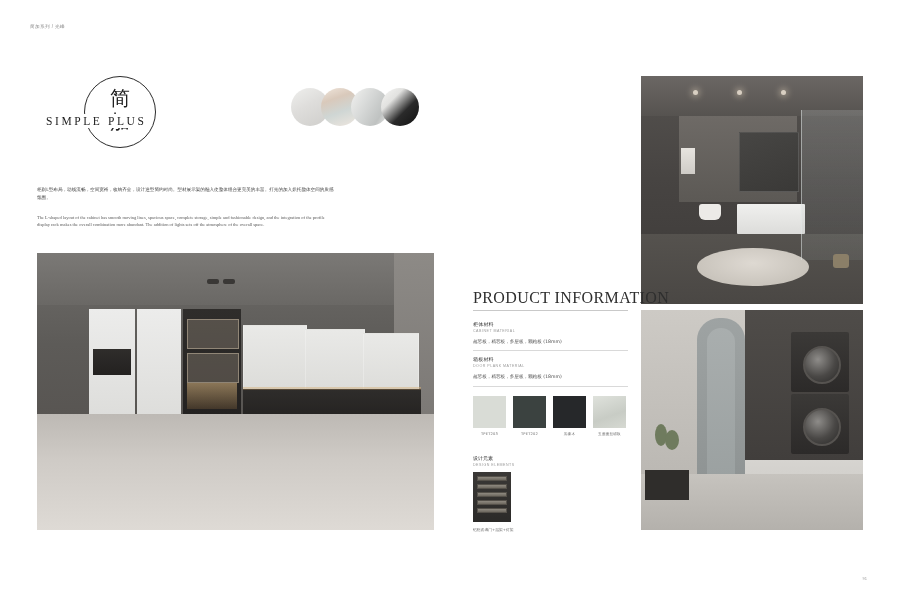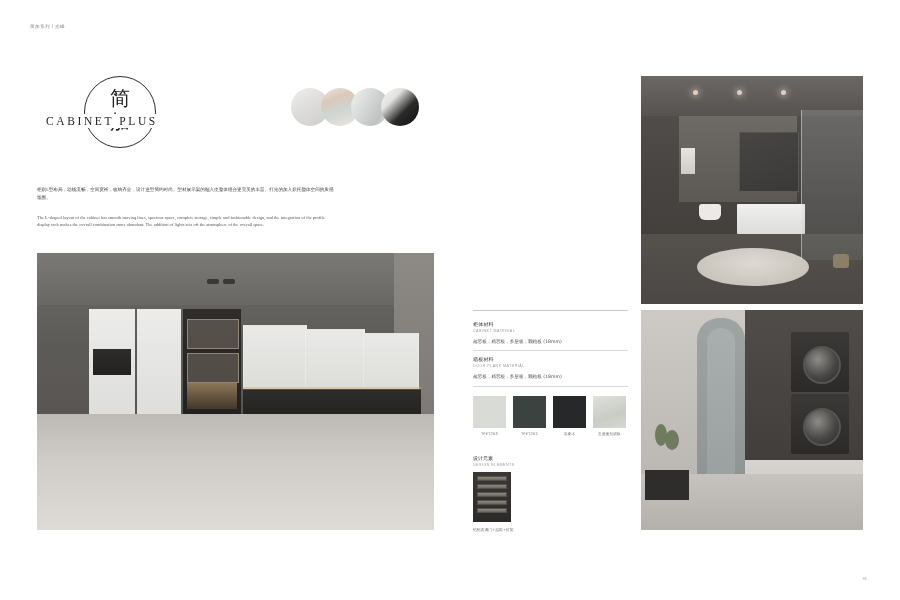--- a/index.html
+++ b/index.html
@@ -307,21 +307,21 @@
 <div id="page">
 
   <div class="header-breadcrumb">简加系列 / 光峰</div>
 
   <div class="logo-wrap">
     <div class="logo-circle"></div>
     <div class="logo-cn">
       <span>简</span>
       <span>加</span>
     </div>
-    <div class="logo-en">CABINET PLUS</div>
+    <div class="logo-en">SIMPLE PLUS</div>
   </div>
 
   <div class="swatch-row">
     <div class="swatch-circle sw1"></div>
     <div class="swatch-circle sw2"></div>
     <div class="swatch-circle sw3"></div>
     <div class="swatch-circle sw4"></div>
   </div>
 
   <div class="desc-cn">柜剔L型布局，动线流畅，空间宽裕，收纳齐全，设计造型简约时尚。型材展示架的融入使整体组合更完美的丰富。打光的加入烘托整体空间的质感氛围。</div>
@@ -390,20 +390,21 @@
     </div>
     <div class="l-lowercab"></div>
     <div class="l-floor"></div>
     <div class="l-table"></div>
     <div class="l-plant">
       <div class="l-plant-leaf" style="left:4px; top:0; width:12px; height:22px;"></div>
       <div class="l-plant-leaf" style="left:14px; top:6px; width:14px; height:20px;"></div>
     </div>
   </div>
 
+  <div class="pi-title">PRODUCT INFORMATION</div>
   <div class="pi-rule"></div>
 
   <div class="spec-block" style="top:321px;">
     <div class="spec-cn">柜体材料</div>
     <div class="spec-en">CABINET MATERIAL</div>
     <div class="spec-val">超芯板，精芯板，多层板，颗粒板 (18mm)</div>
   </div>
   <div class="spec-rule" style="top:350px;"></div>
 
   <div class="spec-block" style="top:356px;">

